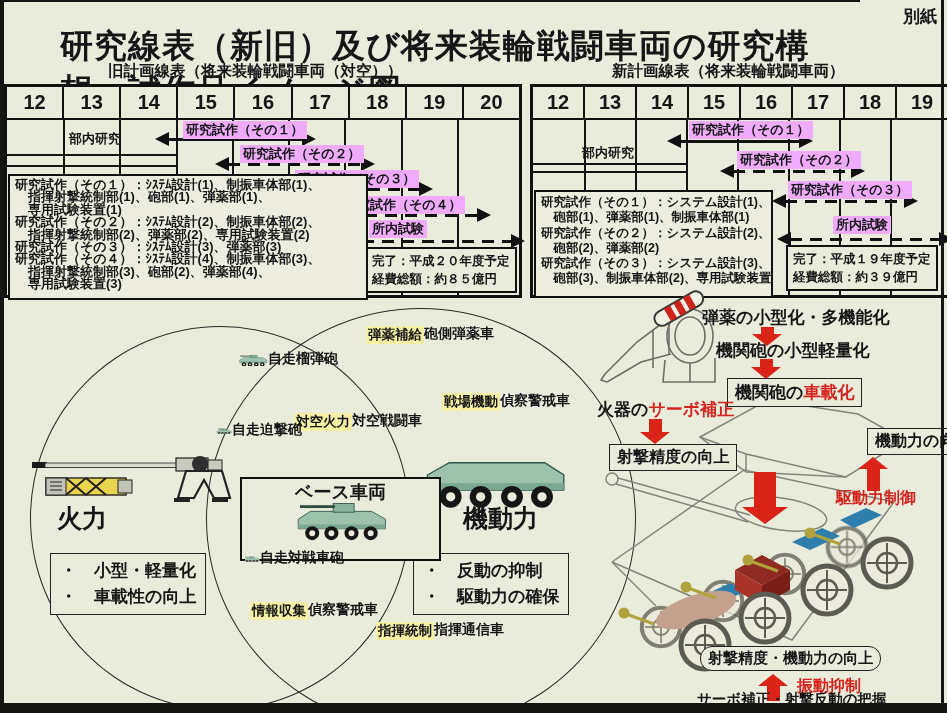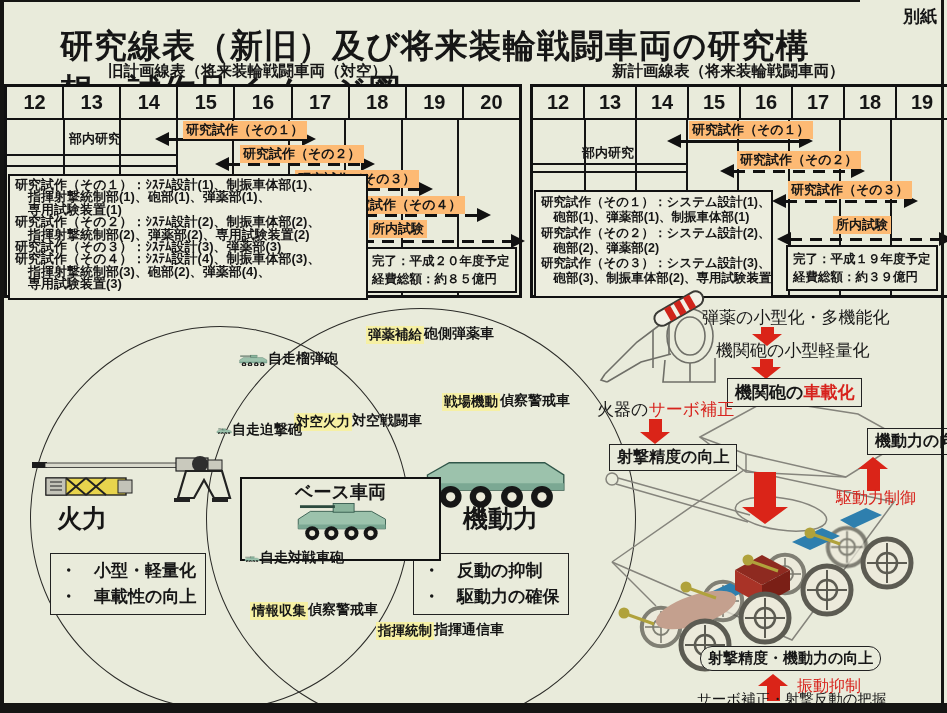--- a/index.html
+++ b/index.html
@@ -13,21 +13,21 @@
   #main-title{top:24px;left:60px;right:95px;font-size:33px;font-weight:bold;letter-spacing:1px;}
   .subtitle{font-size:15.5px;font-weight:bold;}
   
   .gtable{position:absolute;border:3px solid #111;background:#e9ebdb;display:flex;flex-direction:column;z-index:2;}
   .yrow{display:flex;border-bottom:2.5px solid #111;height:31px;}
   .ycell{flex:1;border-right:2px solid #111;text-align:center;font-size:20px;font-weight:bold;line-height:30px;}
   .ycell:last-child{border-right:none;}
   .gbody{position:relative;flex:1;}
   .vline{position:absolute;top:0;bottom:0;width:2px;background:#141414;z-index:0;}
   .hline{position:absolute;height:2px;background:#141414;z-index:0;}
-  .glabel{position:absolute;font-size:13px;font-weight:bold;white-space:nowrap;background:#fdba74;padding:0 3px;z-index:2;}
+  .glabel{position:absolute;font-size:13px;font-weight:bold;white-space:nowrap;background:#f0abfc;padding:0 3px;z-index:2;}
   .garrow{position:absolute;height:3px;z-index:1;}
   .garrow.solid{background:#111;}
   .garrow.dashed{background:repeating-linear-gradient(90deg,#111 0 12px,transparent 12px 20px);}
   .ah{position:absolute;width:0;height:0;top:-6px;border-top:7.5px solid transparent;border-bottom:7.5px solid transparent;}
   .ah.l{left:-13px;border-right:14px solid #111;}
   .ah.r{right:-13px;border-left:14px solid #111;}
   .donebox{position:absolute;border:2px solid #111;background:#e9ebdb;padding:3px 5px;font-size:12.5px;font-weight:bold;line-height:1.45;white-space:nowrap;z-index:3;}
   .specbox{position:absolute;border:2px solid #111;background:#ecedde;padding:3px 4px 2px 5px;font-weight:bold;z-index:3;}
   .specbox .sline{white-space:nowrap;}
   #old-spec .sline{font-size:13px;line-height:12.4px;}
@@ -37,21 +37,21 @@
   .bigcat{position:absolute;font-size:25px;font-weight:bold;z-index:2;}
   .pointbox{position:absolute;border:1.6px solid #222;background:#e9ebdb;padding:4px 9px;font-size:17px;font-weight:bold;line-height:26px;white-space:nowrap;z-index:2;}
   .veh-item{position:absolute;display:flex;flex-direction:row;align-items:center;z-index:2;}
   .vtag{font-size:13.5px;font-weight:bold;background:#f6f0a4;padding:0 2px;white-space:nowrap;}
   .vname{font-size:14px;font-weight:bold;white-space:nowrap;margin-top:-2px;}
   .vimg{display:block;}
   #base-box{position:absolute;border:2px solid #111;background:#e9ebdb;display:flex;flex-direction:column;align-items:center;z-index:2;}
   #base-box .t1{font-size:18px;font-weight:bold;margin-top:1px;}
   #base-box .t2{font-size:18.5px;font-weight:bold;letter-spacing:1px;}
   
-  .ctext{position:absolute;font-size:17px;font-weight:normal;white-space:nowrap;z-index:3;}
+  .ctext{position:absolute;font-size:17px;font-weight:bold;white-space:nowrap;z-index:3;}
   .cbox{position:absolute;border:1.6px solid #222;background:#e9ebdb;padding:2px 7px;font-size:16px;font-weight:bold;white-space:nowrap;z-index:3;}
   .red{color:#d7231d;}
   .rarw{position:absolute;display:flex;flex-direction:column;align-items:center;z-index:3;}
   .rarw .sh{background:#da2418;width:13px;flex:1;}
   .rarw .hd{width:0;height:0;border-left:15px solid transparent;border-right:15px solid transparent;border-top:12px solid #da2418;}
   .rarw.up{flex-direction:column-reverse;}
   .rarw.up .hd{border-top:none;border-bottom:12px solid #da2418;}
   .rarw.big .sh{width:22px;}
   .rarw.big .hd{border-left-width:23px;border-right-width:23px;border-top-width:17px;}
   svg{display:block;}

